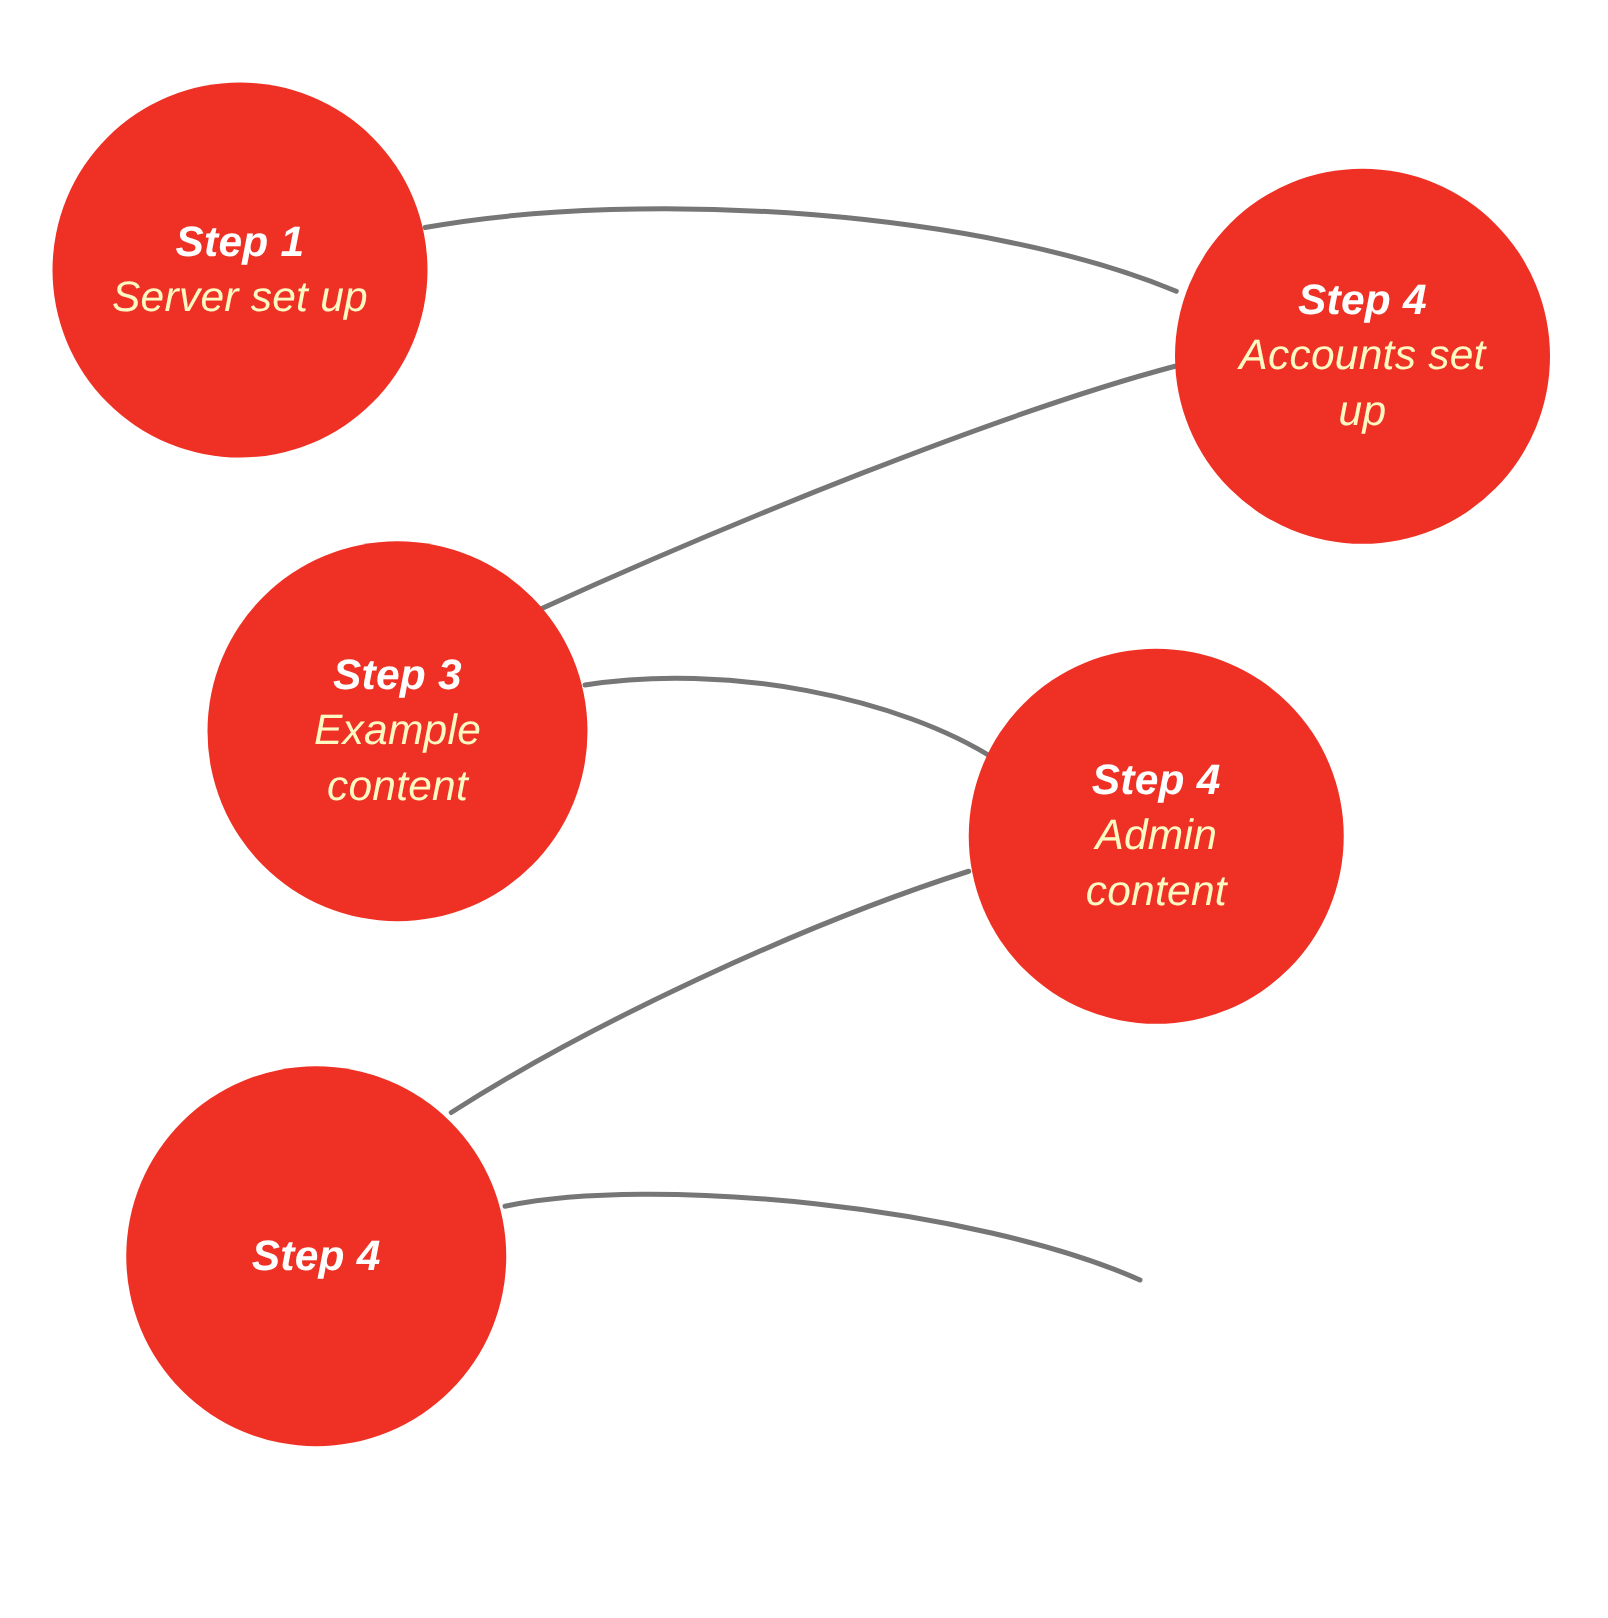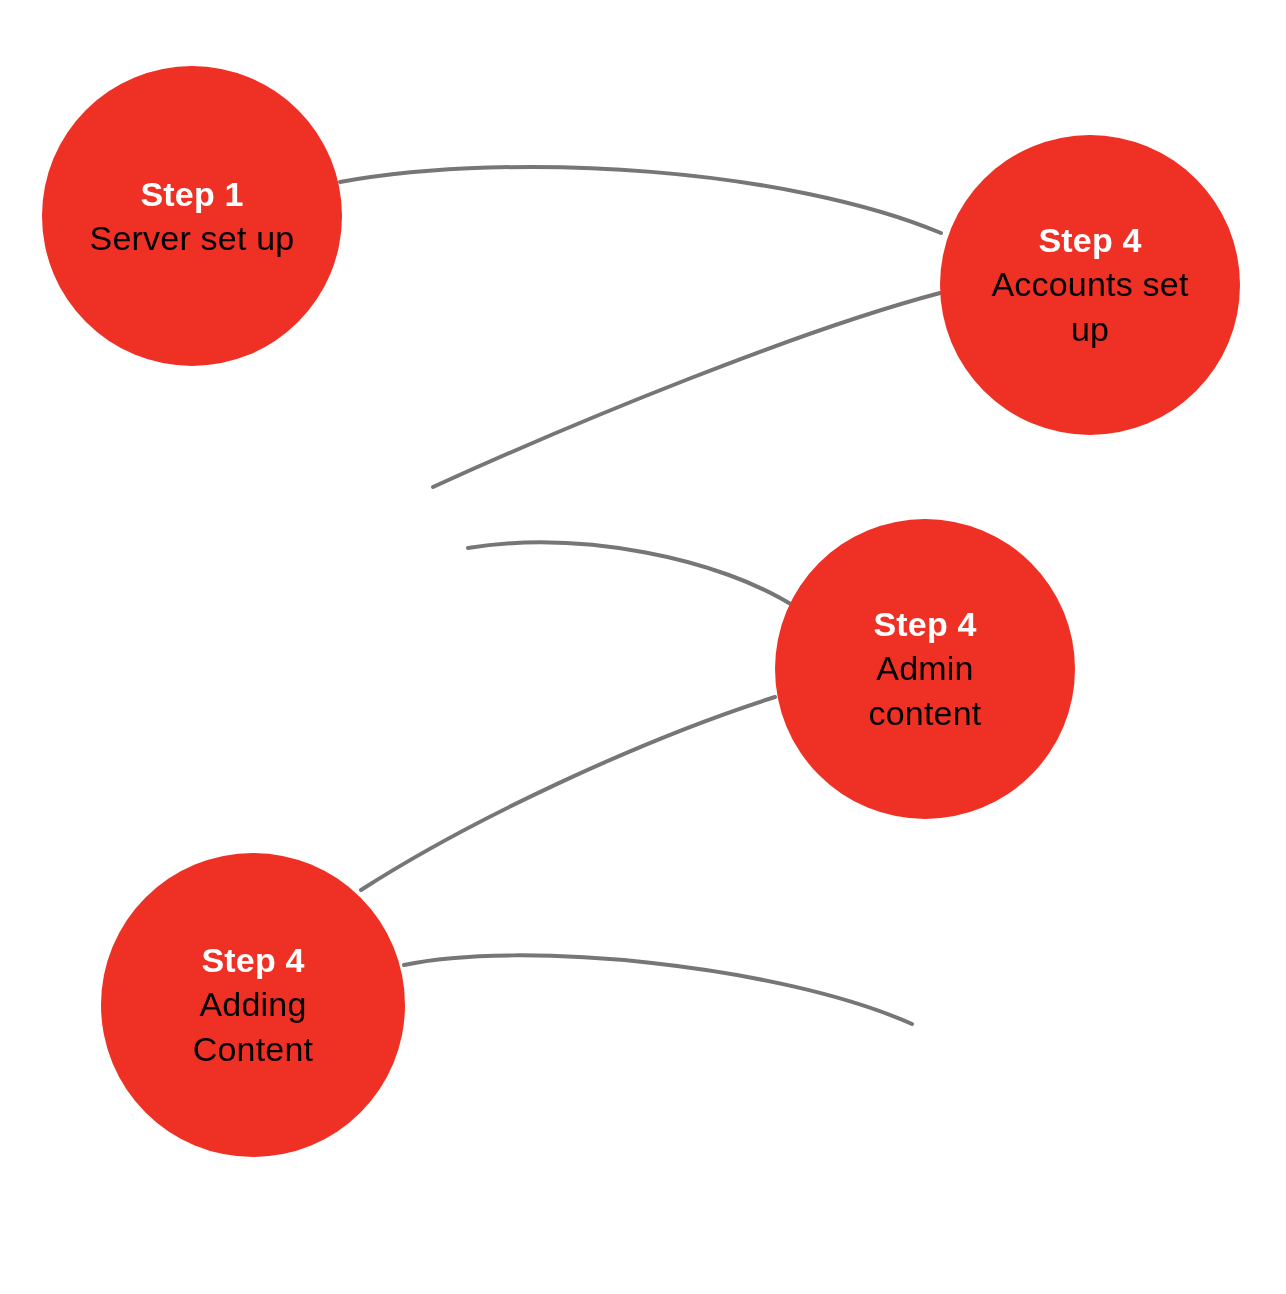--- a/index.html
+++ b/index.html
@@ -52,27 +52,27 @@
     letter-spacing: 0.2px;
     color: #ffffff;
     white-space: nowrap;
   }
   .node-label {
     display: block;
     font-weight: 300;
     font-size: 34px;
     line-height: 45px;
     letter-spacing: 0.2px;
-    color: #000000;
+    color: #fef9c3;
   }
 </style>
 </head>
 <body>
 
-<div id="stage" style="width: 1286px; height: 1294px; background: rgb(255, 255, 255);">
+<div id="stage" style="width: 1286px; height: 1294px; background: rgb(255, 255, 255); font-style: italic;">
 
   <svg id="connectors" viewBox="0 0 1286 1294" width="1286" height="1294" xmlns="http://www.w3.org/2000/svg" aria-hidden="true">
     <g id="connector-paths" fill="none" stroke="#767676" stroke-width="4" stroke-linecap="round">
         <path d="M 340 182 C 520 150 790 170 941 233"></path>
         <path d="M 940 293 C 800 330 580 420 433 487"></path>
         <path d="M 468 548 C 580 530 720 558 797 608"></path>
         <path d="M 775 697 C 640 740 470 820 361 890"></path>
         <path d="M 404 965 C 520 940 780 965 912 1024"></path>
       </g>
   </svg>
@@ -84,29 +84,34 @@
     </span>
   </div>
 
   <div class="node" style="left: 940px; top: 135px; width: 300px; height: 300px; background: rgb(238, 49, 36);">
     <span class="node-inner">
       <span class="node-title">Step 4</span>
       <span class="node-label">Accounts set up</span>
     </span>
   </div>
 
+  <div class="node" style="left: 166px; top: 433px; width: 304px; height: 304px; background: rgb(238, 49, 36);">
+    <span class="node-inner">
+      <span class="node-title">Step 3</span>
+      <span class="node-label">Example content</span>
+    </span>
+  </div>
 
   <div class="node" style="left: 775px; top: 519px; width: 300px; height: 300px; background: rgb(238, 49, 36);">
     <span class="node-inner">
       <span class="node-title">Step 4</span>
       <span class="node-label">Admin content</span>
     </span>
   </div>
 
   <div class="node" style="left: 101px; top: 853px; width: 304px; height: 304px; background: rgb(238, 49, 36);">
     <span class="node-inner">
       <span class="node-title">Step 4</span>
-      <span class="node-label">Adding Content</span>
     </span>
   </div>
 
 
 </div>
 
 </body></html>

